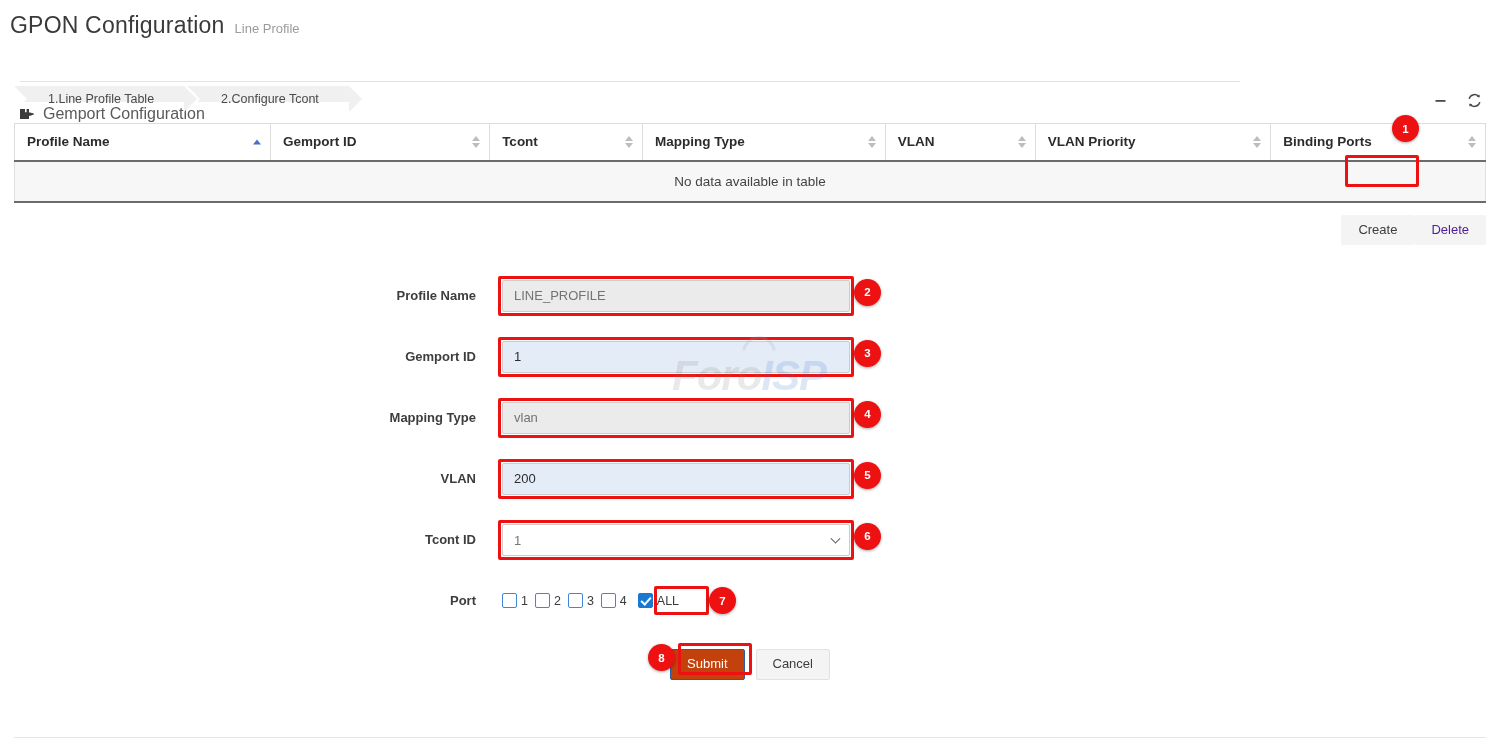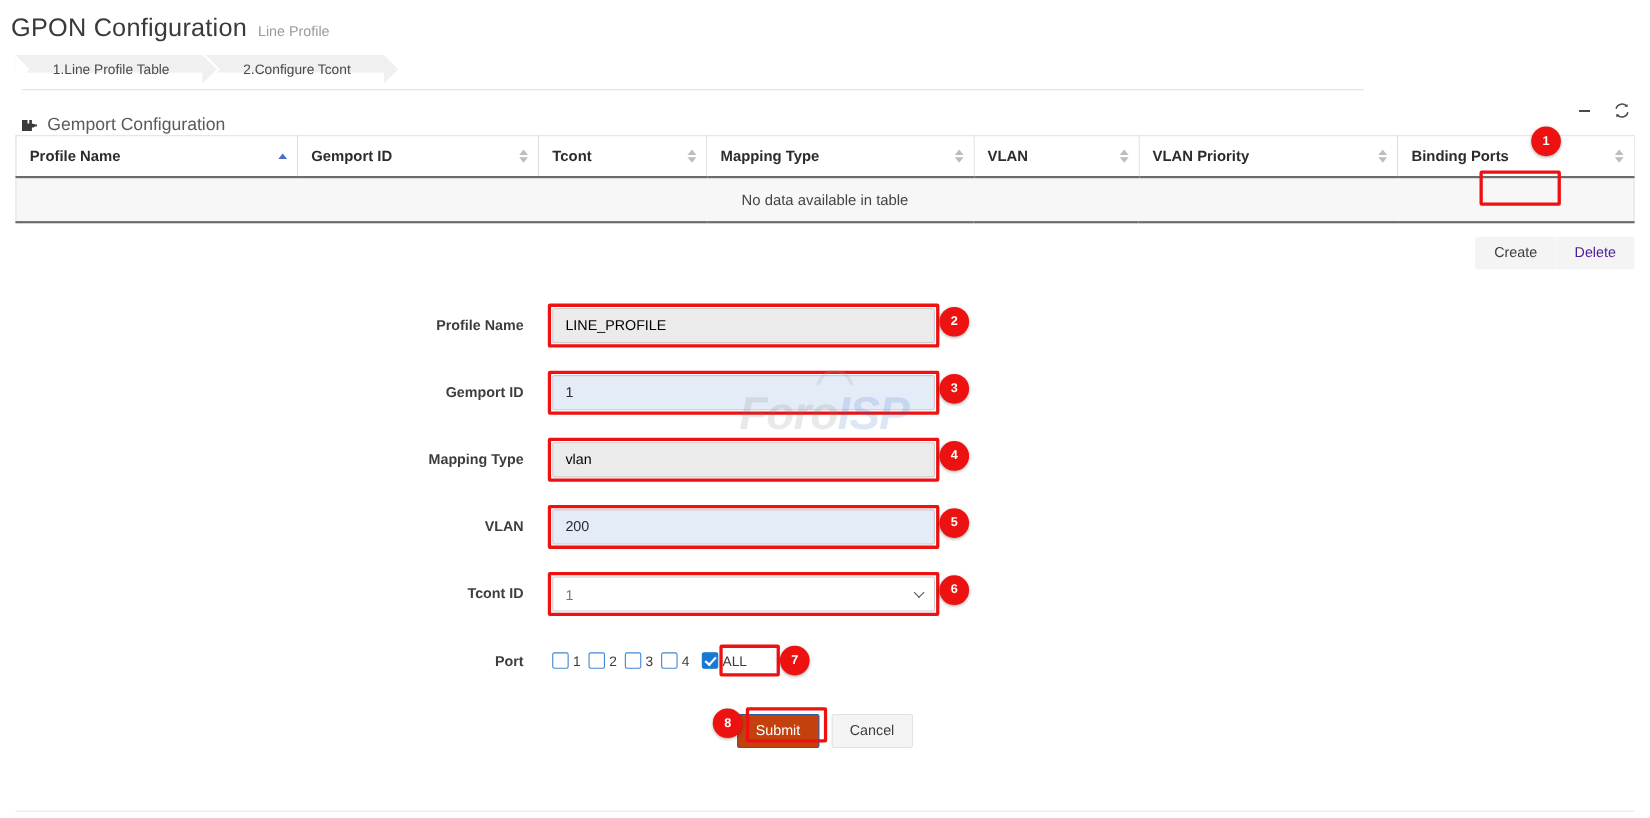--- a/index.html
+++ b/index.html
@@ -17,21 +17,21 @@
   .page-head { padding:12px 0 0 10px; display:flex; align-items:baseline; gap:10px; }
   .page-title { font-size:23px; color:#3a3a3a; font-weight:400; letter-spacing:.2px; }
   .page-sub   { font-size:13px; color:#9b9b9b; }
 
   
   .wizard { margin:11px 0 0 14px; display:flex; align-items:stretch; height:27px; position:relative; }
   .wizard-rule { position:absolute; left:6px; right:0; bottom:-5px; height:1px; background:#e2e2e2; width:1220px; }
   .step {
     position:relative; height:16px; line-height:27px;
     padding:0 30px 0 34px; font-size:12.5px; color:#4a4a4a;
-    background:#f0f0f0; margin-right:3px; white-space:nowrap;
+    background:#f0f0f0; margin-right:3px; white-space:nowrap;margin-top:36px;
   }
   .step:first-child { padding-left:40px; }
   .step::before {
     content:""; position:absolute; left:0; top:0;
     border-top:13.5px solid transparent; border-bottom:13.5px solid transparent;
     border-left:13px solid #ffffff;
   }
   .step::after {
     content:""; position:absolute; right:-13px; top:0; z-index:2;
     border-top:13.5px solid transparent; border-bottom:13.5px solid transparent;
@@ -94,21 +94,21 @@
   }
   .fctl { position:relative; display:flex; align-items:center; }
   .inp {
     width:348px; height:32px; line-height:32px;
     border:1px solid #cccccc; border-radius:2px;
     font-size:13px; color:#4a4a4a; padding:0 11px;
     font-family:"Liberation Sans", sans-serif;
     background:#ebebeb;
   }
   .inp.editable { background:#e4ecf8; color:#2c2c2c; }
-  .inp.disabled { background:#ebebeb; color:#000000; }
+  .inp.disabled { background:#ebebeb; color:#737373; }
   select.inp { background:#ffffff; appearance:none; -webkit-appearance:none; padding-right:26px; color:#777; }
   .selwrap { position:relative; display:inline-flex; align-items:center; }
   .caret {
     position:absolute; right:11px; top:50%; margin-top:-2px;
     width:7px; height:7px; border-right:1.6px solid #5a5a5a; border-bottom:1.6px solid #5a5a5a;
     transform:rotate(45deg) translate(-2px,-2px); pointer-events:none;
   }
 
   
   .hl { position:absolute; border:3px solid #ee1111; border-radius:2px; pointer-events:none; }

